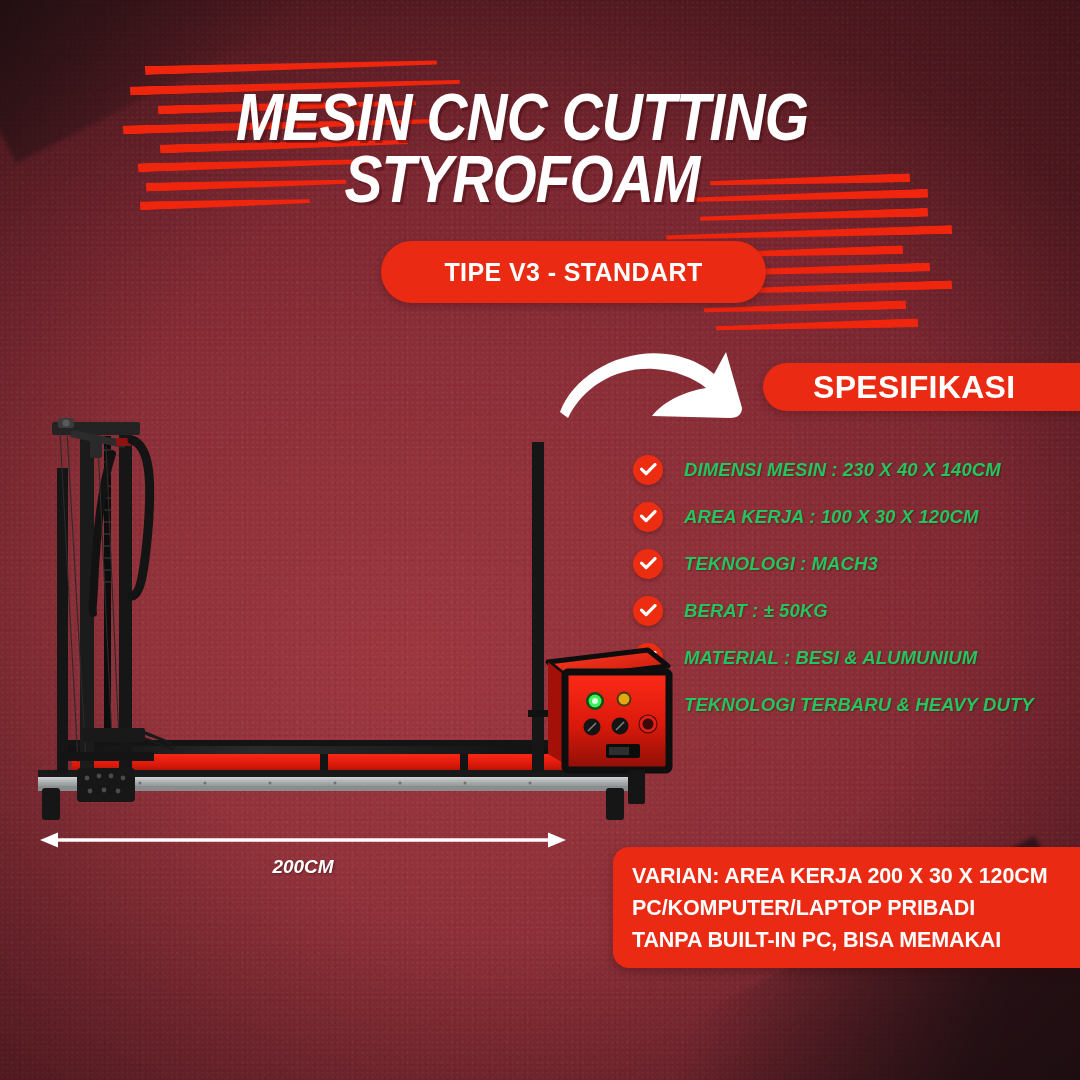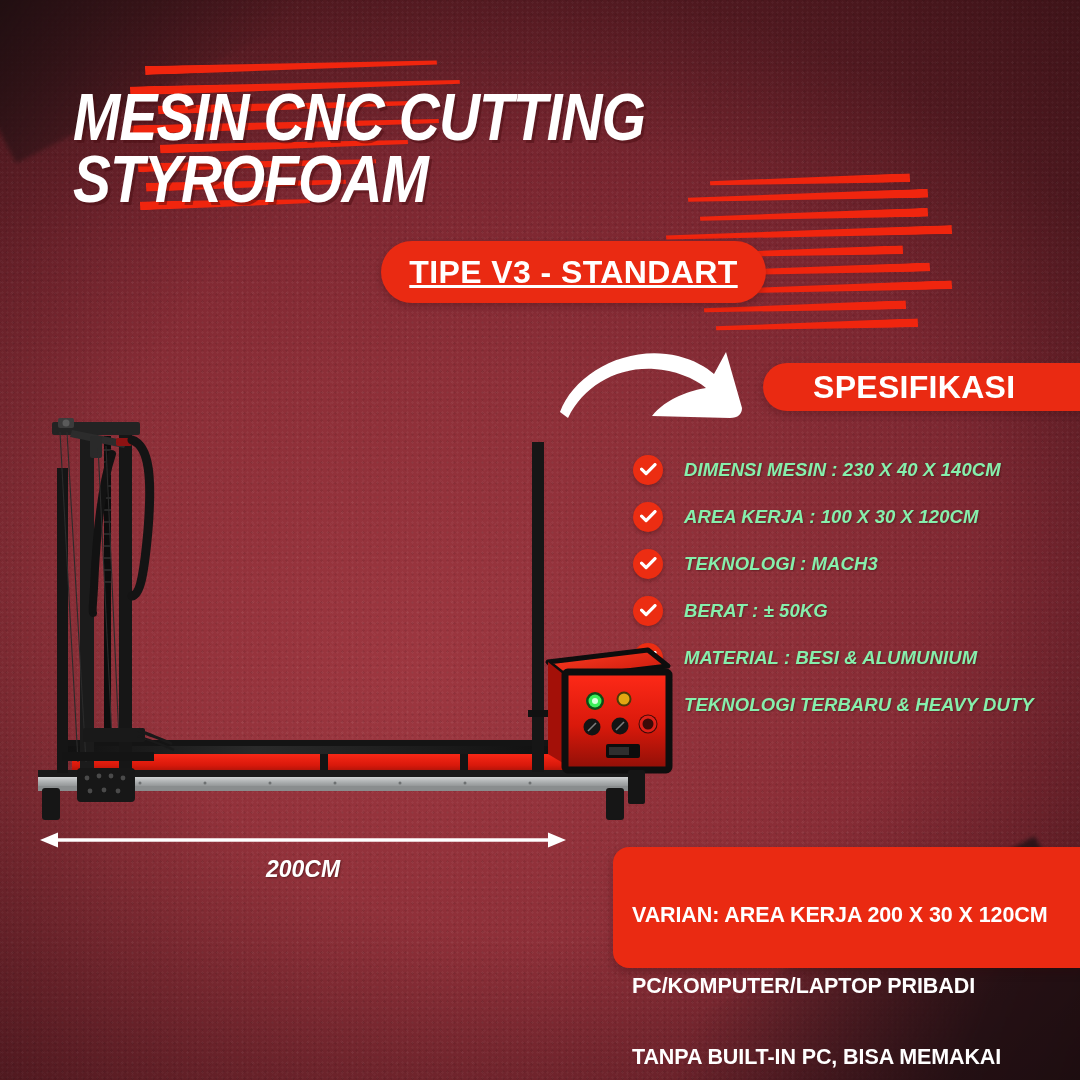--- a/index.html
+++ b/index.html
@@ -54,20 +54,21 @@
     position:absolute; height:9px;
     background:#f0250e;
     transform:rotate(-1.6deg);
   }
   .sl.taper-r  { clip-path: polygon(0 0, 100% 28%, 100% 72%, 0 100%); }
   .sl.taper-l  { clip-path: polygon(0 28%, 100% 0, 100% 100%, 0 72%); }
 
   
   .headline {
     position:absolute; left:0; right:0; top:86px;
+    text-align:center;
     padding-right:36px;
   }
   .headline .ln {
     display:block;
     color:#ffffff;
     font-family:"Liberation Sans", sans-serif;
     font-weight:bold;
     font-style:italic;
     font-size:66px;
     line-height:62px;
@@ -80,21 +81,21 @@
   
   .tipe-pill {
     position:absolute; left:381px; top:241px;
     width:385px; height:62px;
     background:#ea2a12;
     border-radius:34px;
     display:flex; align-items:center; justify-content:center;
     box-shadow:0 3px 7px rgba(50,8,10,.3);
   }
   .tipe-pill span {
-    color:#fff; font-weight:bold; font-size:32px; letter-spacing:.4px;text-decoration:underline;
+    color:#fff; font-weight:bold; font-size:25px; letter-spacing:.4px;
   }
 
   
   .arrow-wrap { position:absolute; left:556px; top:334px; width:210px; height:100px; }
 
   
   .spec-banner {
     position:absolute; left:763px; top:363px;
     width:330px; height:48px;
     background:#ea2a12;
@@ -110,46 +111,46 @@
   .spec-row { display:flex; align-items:center; height:47px; }
   .chk {
     width:30px; height:30px; border-radius:50%;
     background:#ec2d12; flex:0 0 30px;
     display:flex; align-items:center; justify-content:center;
     box-shadow:0 2px 4px rgba(40,6,8,.3);
   }
   .chk svg { display:block; }
   .spec-row .txt {
     margin-left:21px;
-    color:#86efac;
+    color:#22c55e;
     font-weight:bold; font-style:italic;
     font-size:18.5px; letter-spacing:.1px;
     white-space:nowrap;
     text-shadow:1px 1px 2px rgba(50,10,12,.45);
   }
 
   
   .varian-box {
     position:absolute; left:613px; top:847px;
     width:470px; height:121px;
     background:#ea2a12;
     border-radius:16px 0 0 16px;
     padding:13px 16px 0 19px;
     box-shadow:0 4px 10px rgba(45,8,10,.3);
   }
   .varian-box .vl {
     display:block; color:#fff; font-weight:bold;
-    font-size:21.5px; line-height:32px; letter-spacing:-.1px; white-space:nowrap;margin-top:39px;
+    font-size:21.5px; line-height:32px; letter-spacing:-.1px; white-space:nowrap;
   }
 
   
   .dim-wrap { position:absolute; left:38px; top:826px; width:530px; height:62px; }
   .dim-label {
     position:absolute; left:0; right:0; top:30px; text-align:center;
-    color:#fff; font-weight:bold; font-style:italic; font-size:23px;
+    color:#fff; font-weight:bold; font-style:italic; font-size:19px;
     text-shadow:1px 1px 2px rgba(50,10,12,.5);
   }
 
   
   .machine { position:absolute; left:20px; top:410px; width:660px; height:420px; }
 </style>
 </head>
 <body>
 
 <div id="poster">

